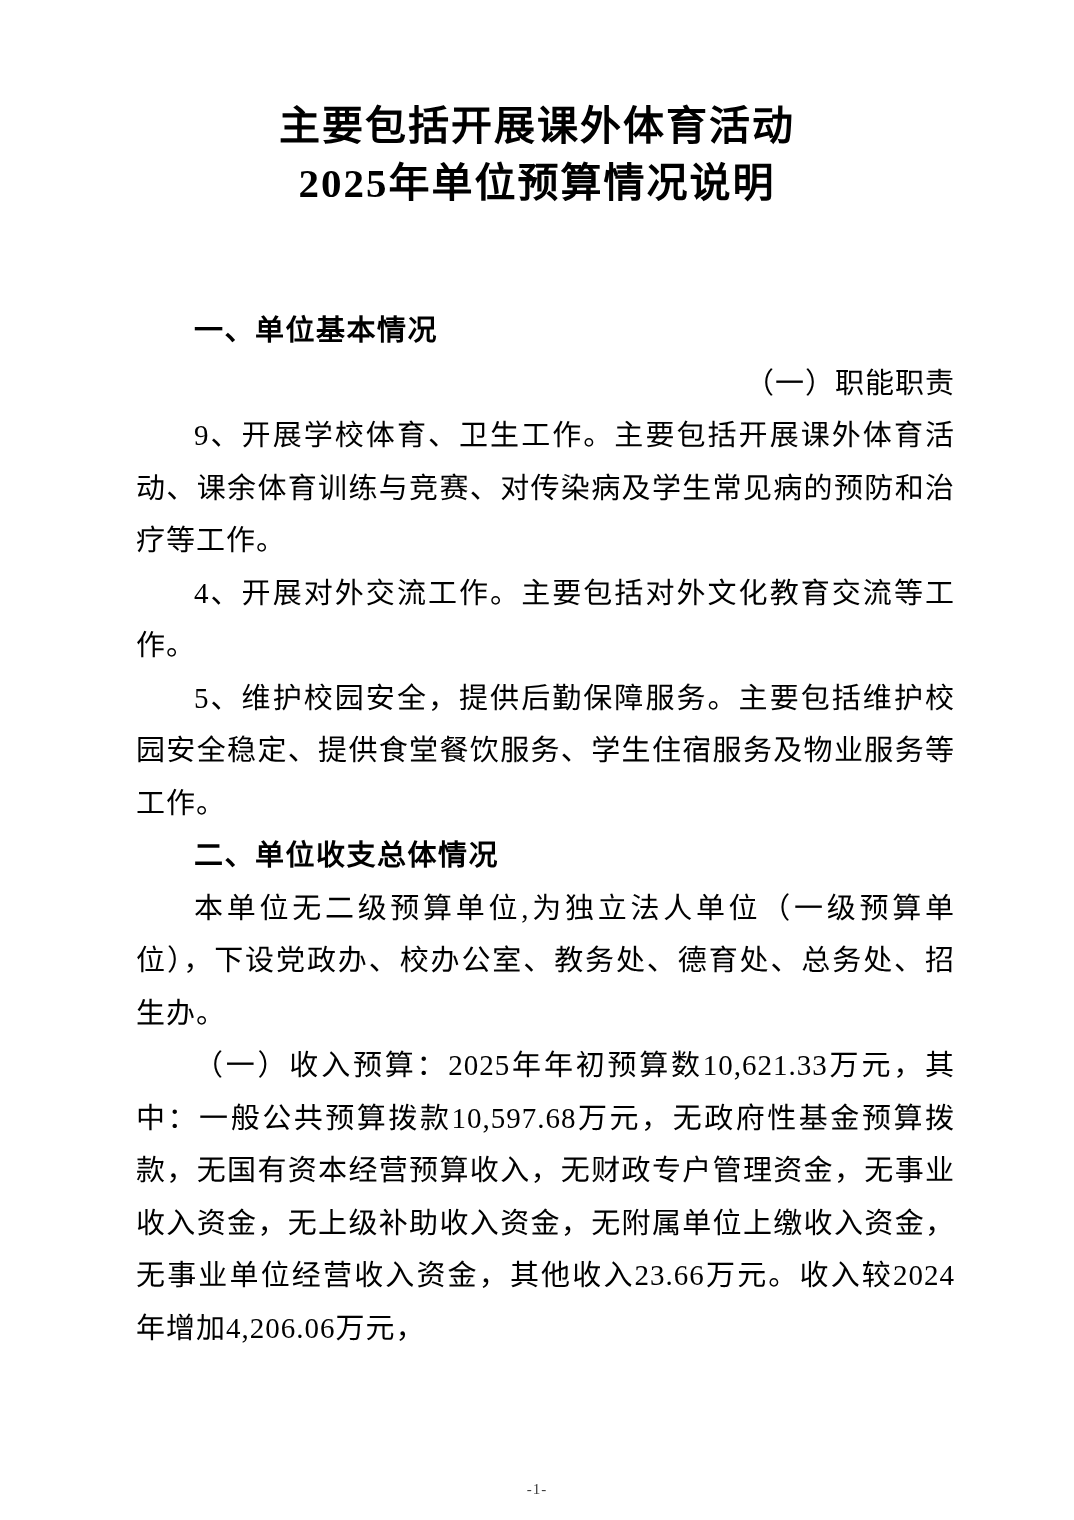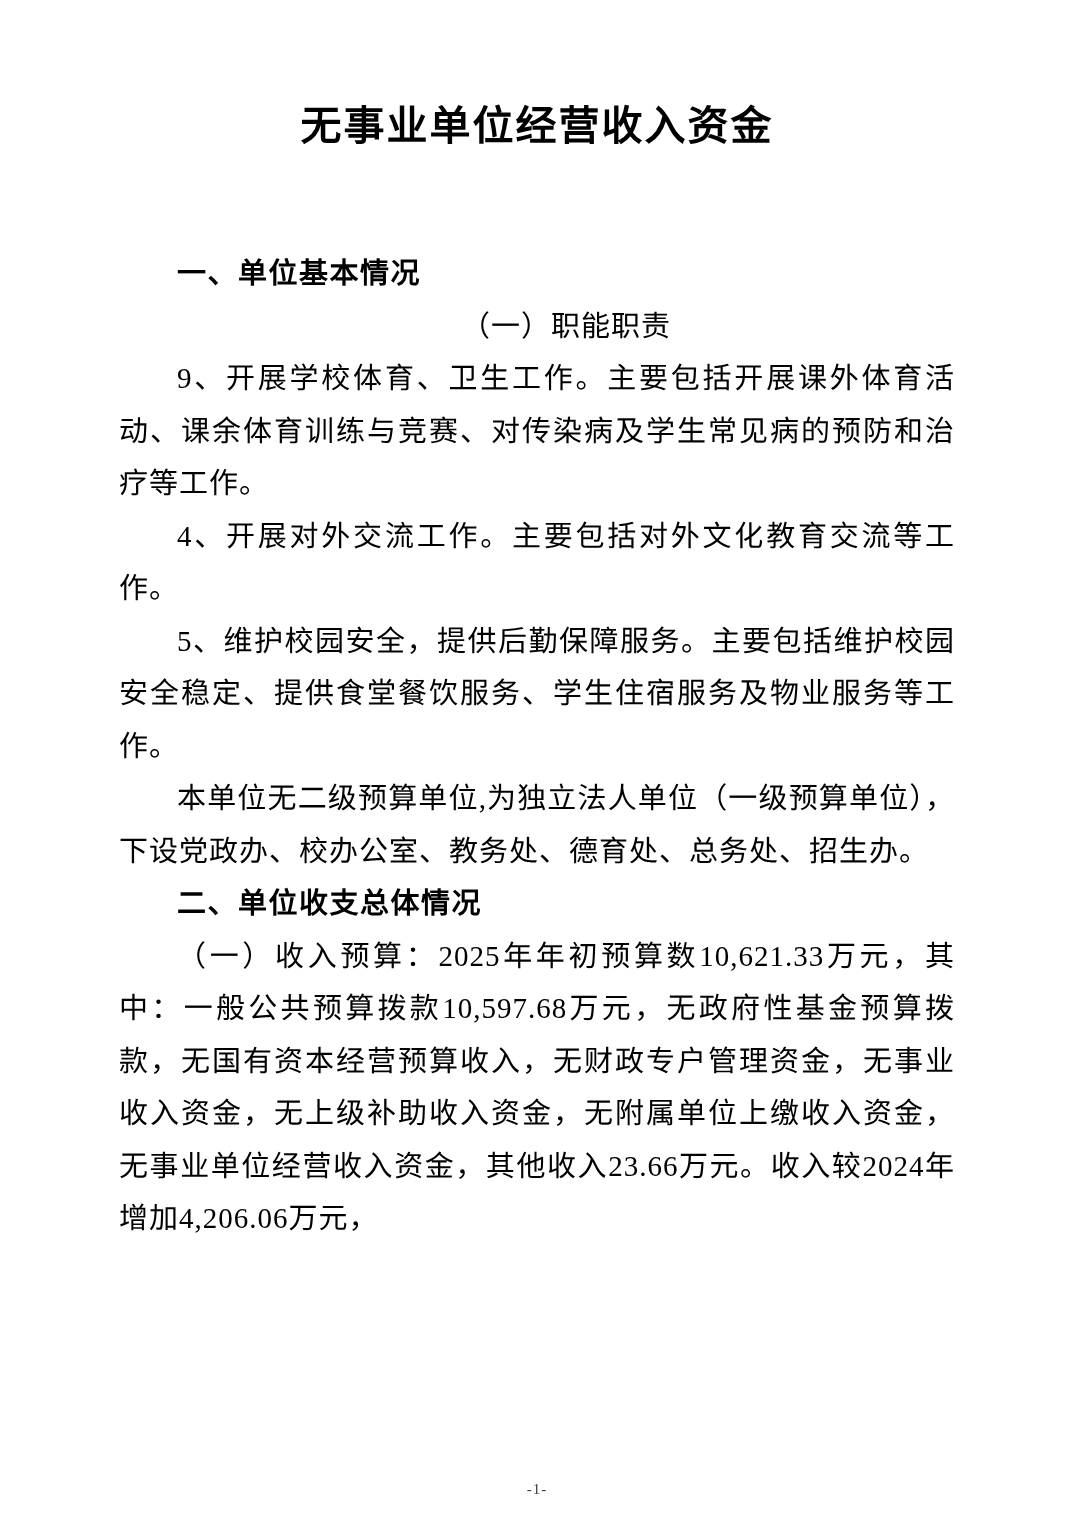--- a/index.html
+++ b/index.html
@@ -22,60 +22,61 @@
     line-height:57px;
     letter-spacing:2px;
   }
   .body-text {
     margin:92px 119px 0 119px;
     font-size:29px;
     line-height:52.5px;
     text-align:justify;
     letter-spacing:1px;
   }
-  .body-text .block { text-indent:2em; }
+  .body-text .block { text-indent:2em;margin-left:17px; }
   .heading {
     font-family:"Liberation Sans", sans-serif;
     font-weight:bold;
     font-size:29px;
     text-align:left;
     letter-spacing:1.5px;
   }
   .subheading {
     font-weight:normal;
-    text-align:center;
+    text-align:right;
   }
   .paragraph { }
   .page-footer {
     position:absolute;
     left:0;
     bottom:22px;
     width:100%;
     text-align:center;
     font-family:"Liberation Serif", serif;
     font-size:15px;
     color:#3a3a3a;
     letter-spacing:1px;
   }
 </style>
 </head>
 <body>
 
 <div class="page">
 
   <div class="doc-title">
-    <div>无事业单位经营收入资金</div>
+    <div>主要包括开展课外体育活动</div>
+    <div>2025年单位预算情况说明</div>
   </div>
 
   <div class="body-text">
     <div class="block heading">一、单位基本情况</div>
     <div class="block subheading">（一）职能职责</div>
     <div class="block paragraph">9、开展学校体育、卫生工作。主要包括开展课外体育活动、课余体育训练与竞赛、对传染病及学生常见病的预防和治疗等工作。</div>
     <div class="block paragraph">4、开展对外交流工作。主要包括对外文化教育交流等工作。</div>
     <div class="block paragraph">5、维护校园安全，提供后勤保障服务。主要包括维护校园安全稳定、提供食堂餐饮服务、学生住宿服务及物业服务等工作。</div>
+    <div class="block heading">二、单位收支总体情况</div>
     <div class="block paragraph">本单位无二级预算单位,为独立法人单位（一级预算单位），下设党政办、校办公室、教务处、德育处、总务处、招生办。</div>
-    <div class="block heading">二、单位收支总体情况</div>
     <div class="block paragraph">（一）收入预算：2025年年初预算数10,621.33万元，其中：一般公共预算拨款10,597.68万元，无政府性基金预算拨款，无国有资本经营预算收入，无财政专户管理资金，无事业收入资金，无上级补助收入资金，无附属单位上缴收入资金，无事业单位经营收入资金，其他收入23.66万元。收入较2024年增加4,206.06万元，</div>
   </div>
 
   <div class="page-footer">-1-</div>
 
 </div>
 
 </body></html>

